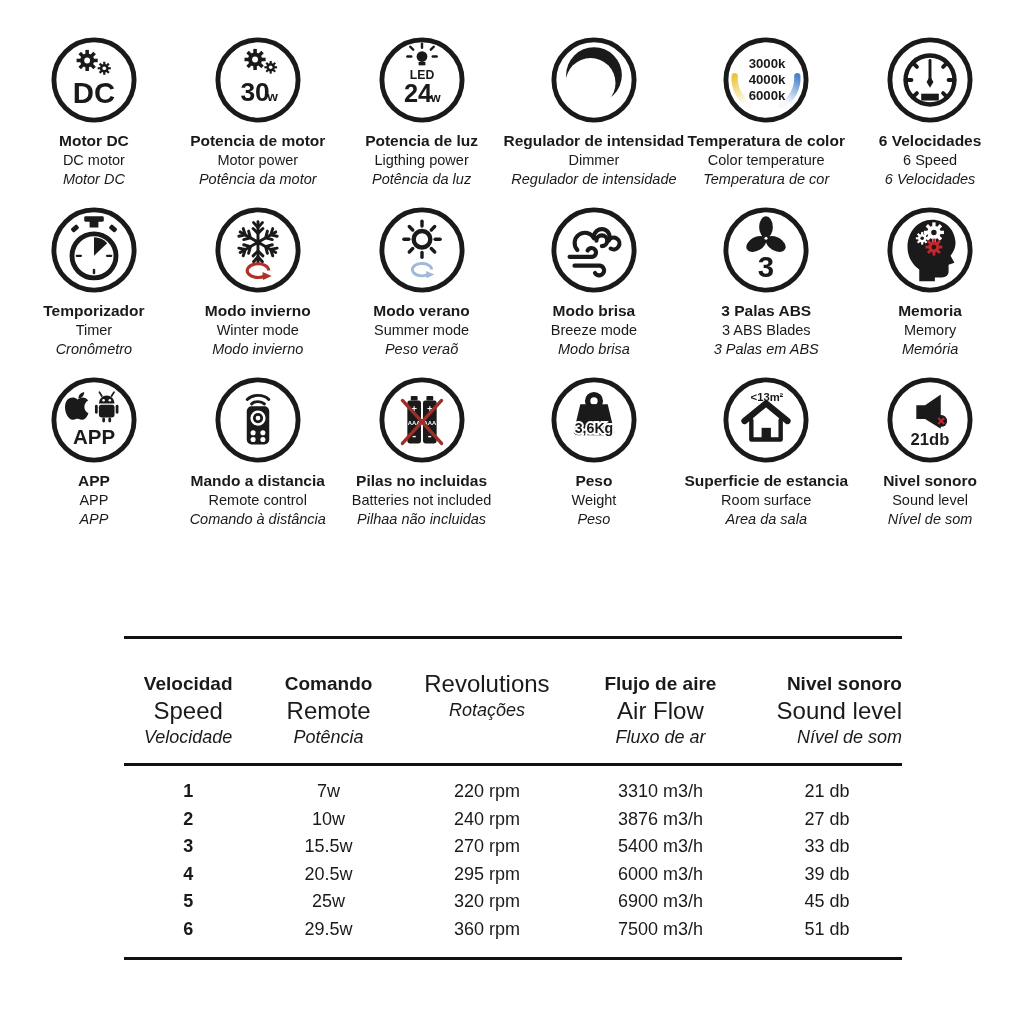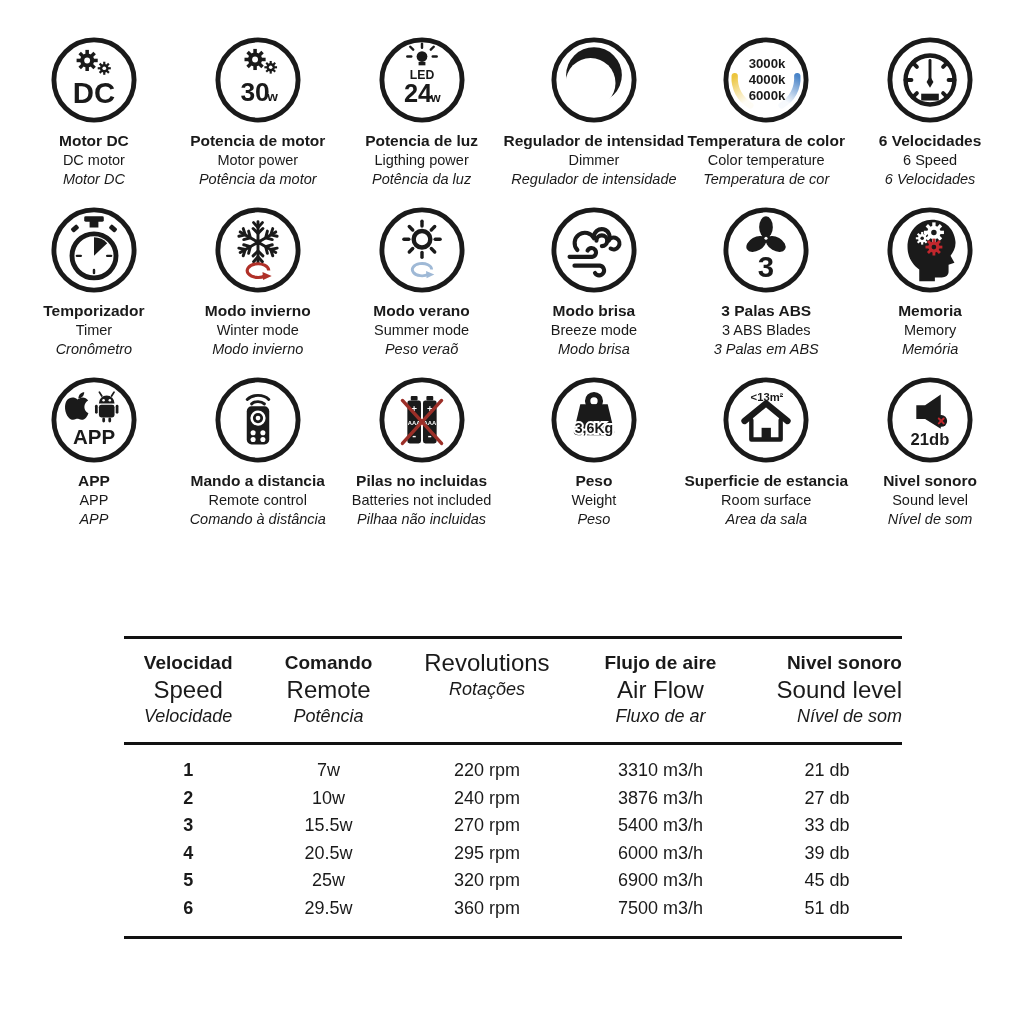--- a/index.html
+++ b/index.html
@@ -23,21 +23,21 @@
   .sk{stroke:#1a1a1a;fill:none;stroke-linecap:round;stroke-linejoin:round;}
   svg text{font-family:"Liberation Sans",sans-serif;}
   .tx{fill:#1a1a1a;font-weight:700;text-anchor:middle;}
   .txw{fill:#fff;font-weight:700;text-anchor:middle;}
 
   
   .spec-table{position:absolute;top:636px;left:124px;width:778px;
               border-top:3.5px solid #111;border-bottom:3.5px solid #111;}
   .cols{display:grid;grid-template-columns:16.5% 19.6% 21.1% 23.5% 19.3%;}
   .thead{padding:10px 0 12px;border-bottom:3.5px solid #111;}
-  .th{text-align:center;line-height:27px;}
+  .th{text-align:center;line-height:27px;margin-top:21px;}
   .th:last-child{text-align:right;}
   .th-es{font-weight:700;font-size:19px;}
   .th-en{font-size:24px;}
   .th-pt{font-size:18px;font-style:italic;}
   .tbody{padding:12px 0 14px;}
   .tr{line-height:27.5px;font-size:18px;text-align:center;}
   .td-speed{font-weight:700;}
 </style>
 </head>
 <body>

